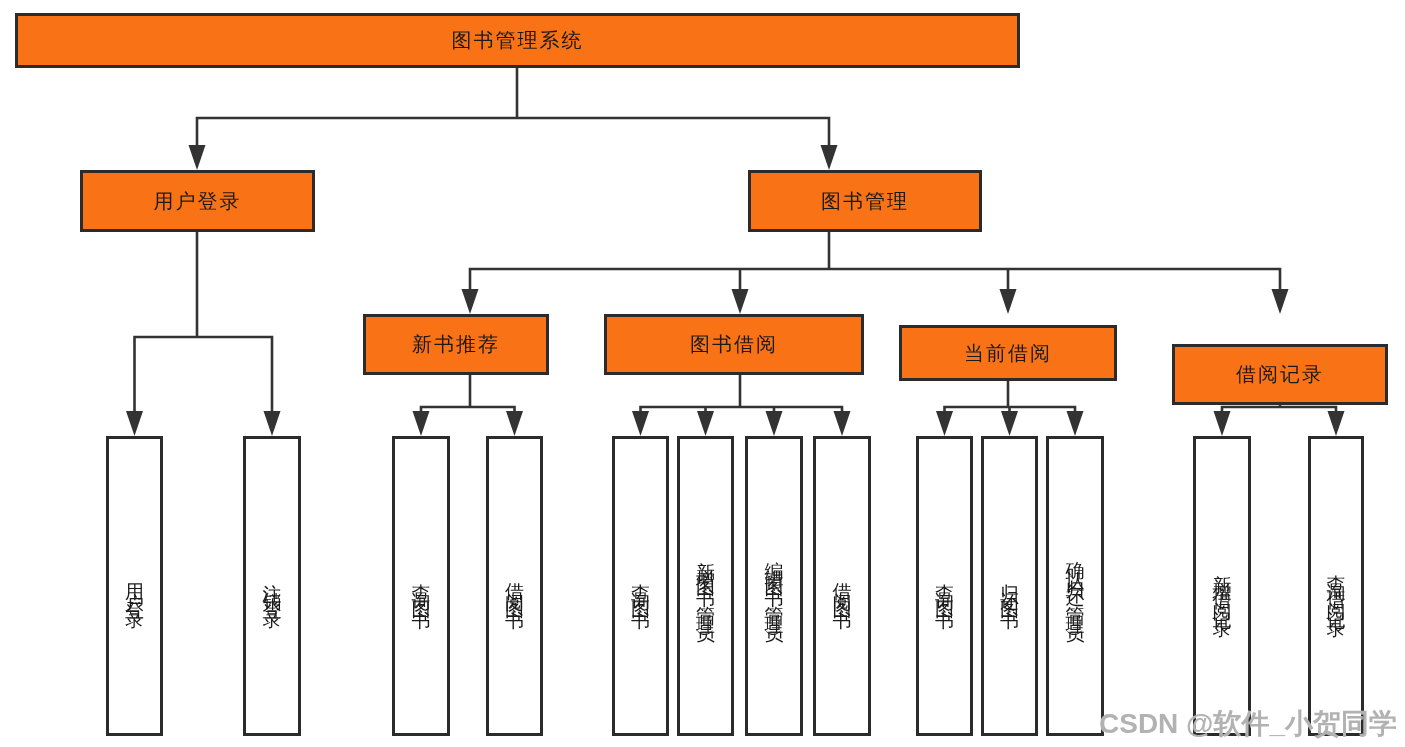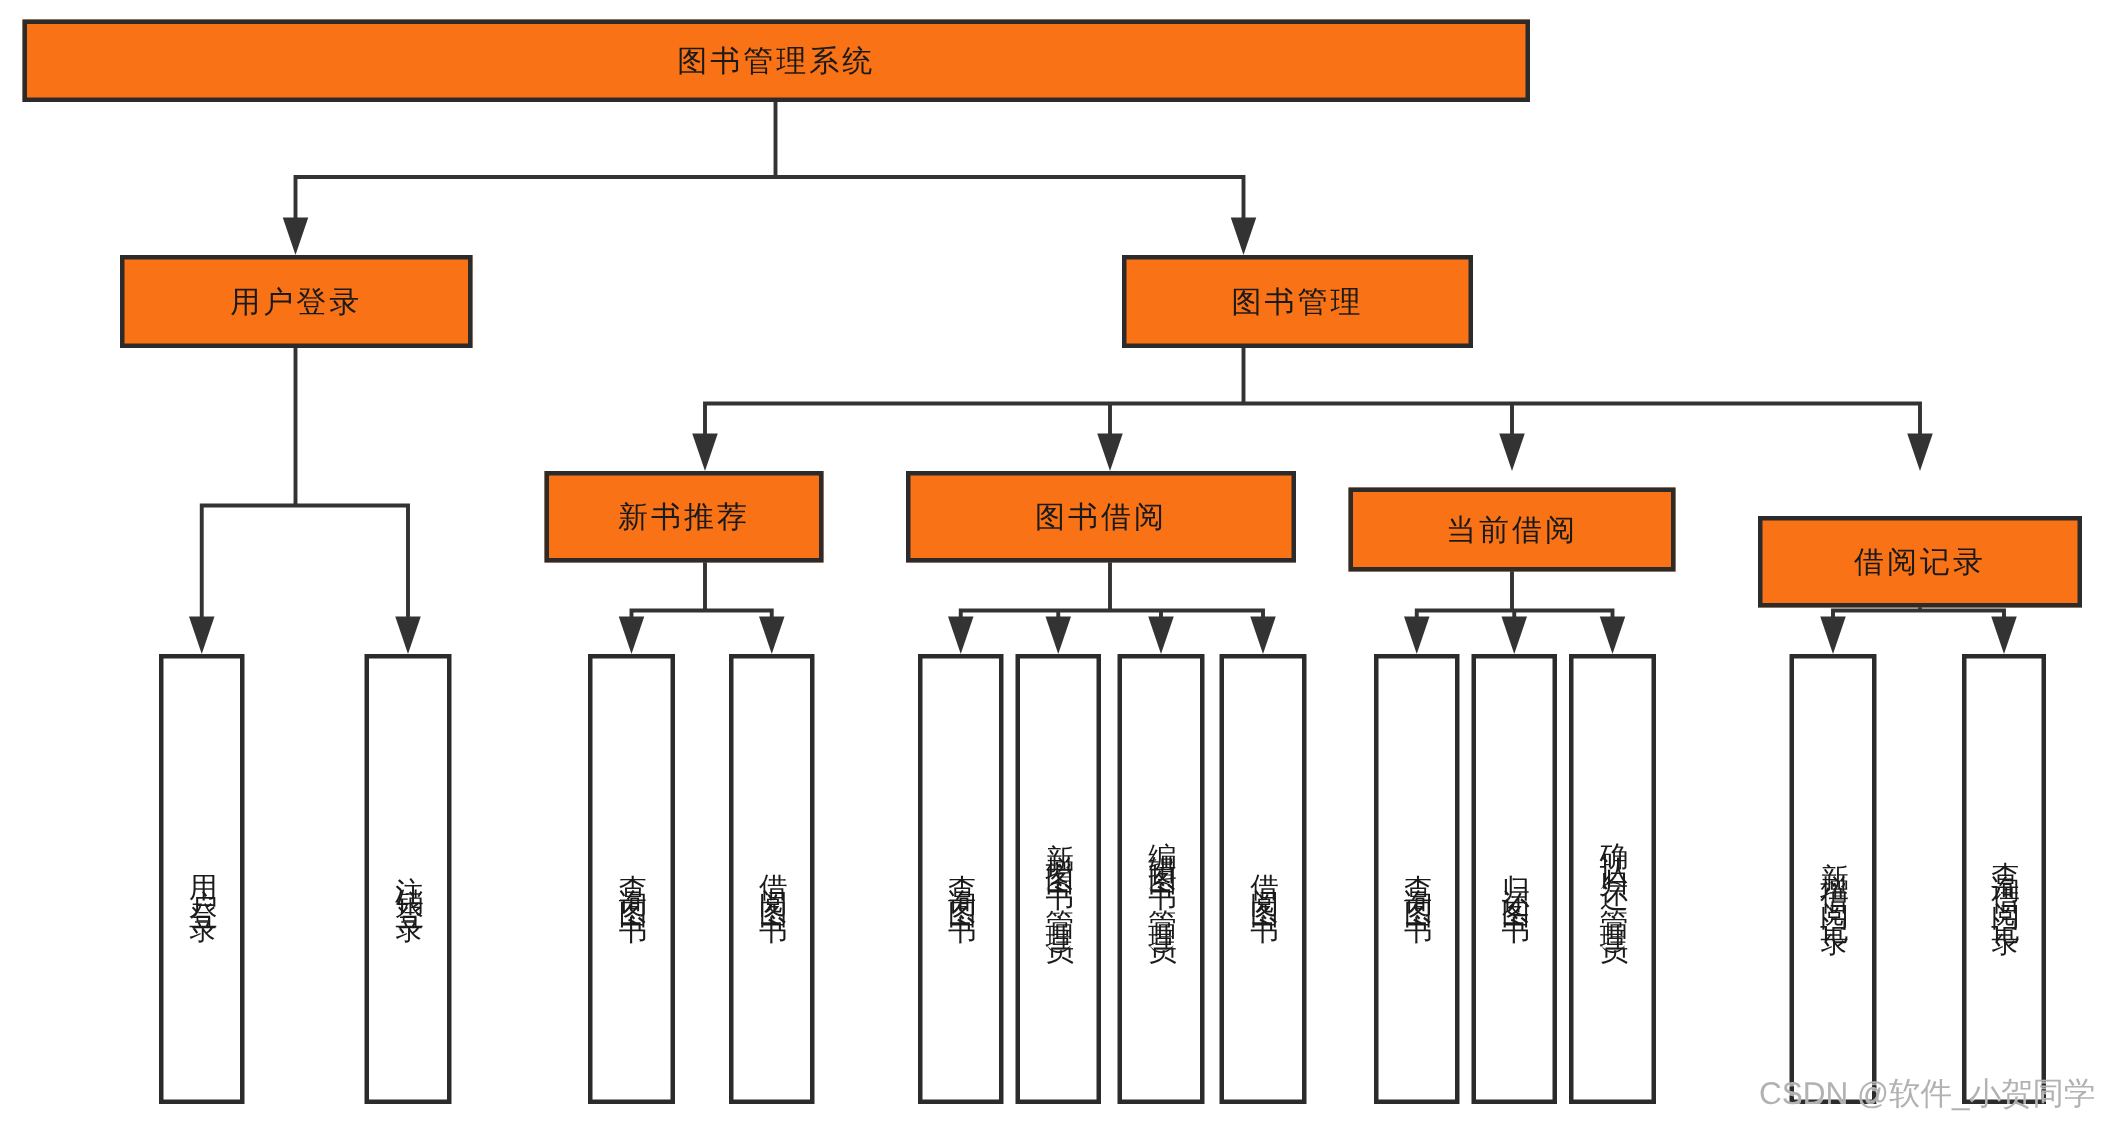--- a/index.html
+++ b/index.html
@@ -29,23 +29,23 @@
     background:#fff;
     display:flex;align-items:center;justify-content:center;
     writing-mode:vertical-rl;
     text-orientation:mixed;
     font-size:19px;letter-spacing:9px;color:var(--text,#1a1a1a);
     z-index:2;
     top:436px;height:300px;
   }
   #watermark{
     position:absolute;right:8px;bottom:4px;
-    font-size:21px;color:var(--watermark,#b2b2b2);
+    font-size:28px;color:var(--watermark,#b2b2b2);
     text-shadow:0 1px 0 rgba(255,255,255,.6);
-    z-index:5;white-space:nowrap;
+    z-index:5;white-space:nowrap;font-weight:bold;
   }
 </style>
 </head>
 <body>
 
 <div id="stage">
 
   <svg id="edges" viewBox="0 0 1405 747" xmlns="http://www.w3.org/2000/svg">
 
     <path class="edge" d="M517 68 V118 M197 118 H829 M197 118 V145 M829 118 V145"></path>

